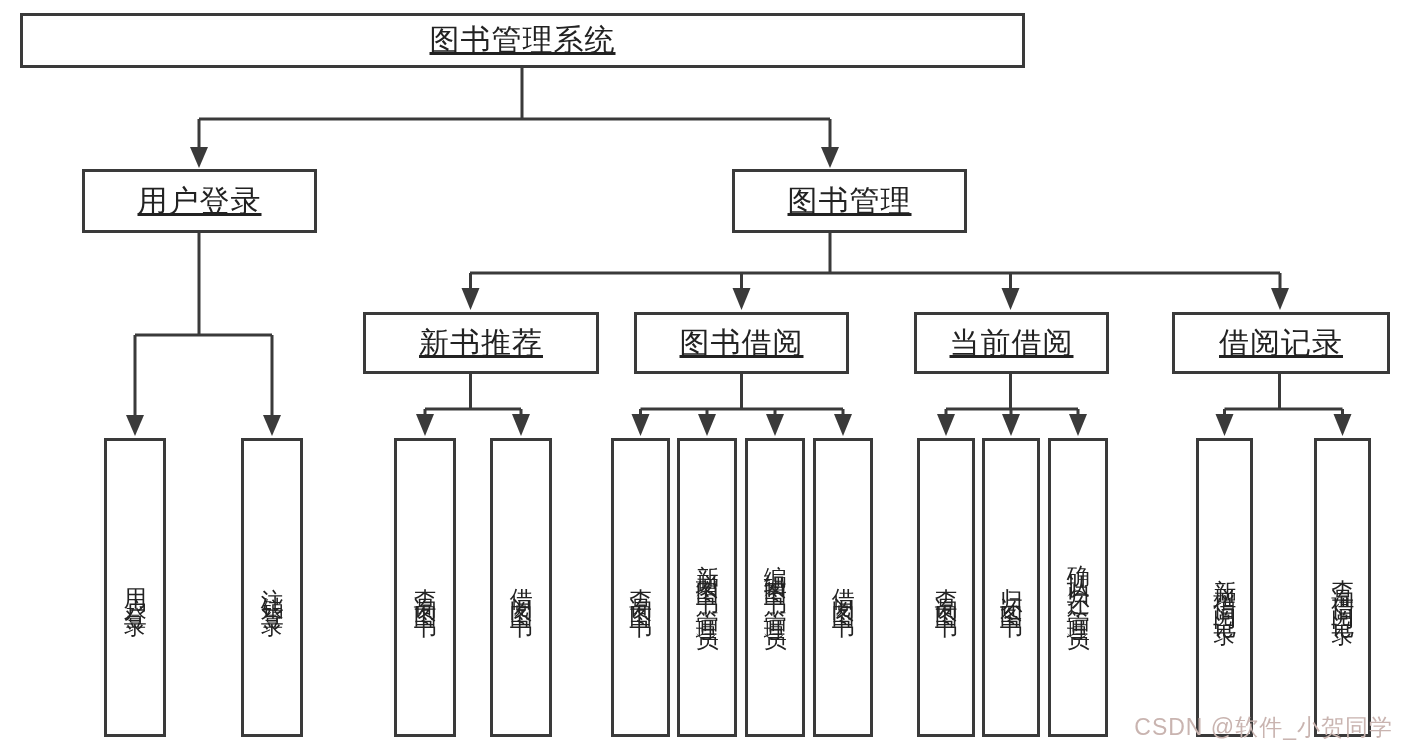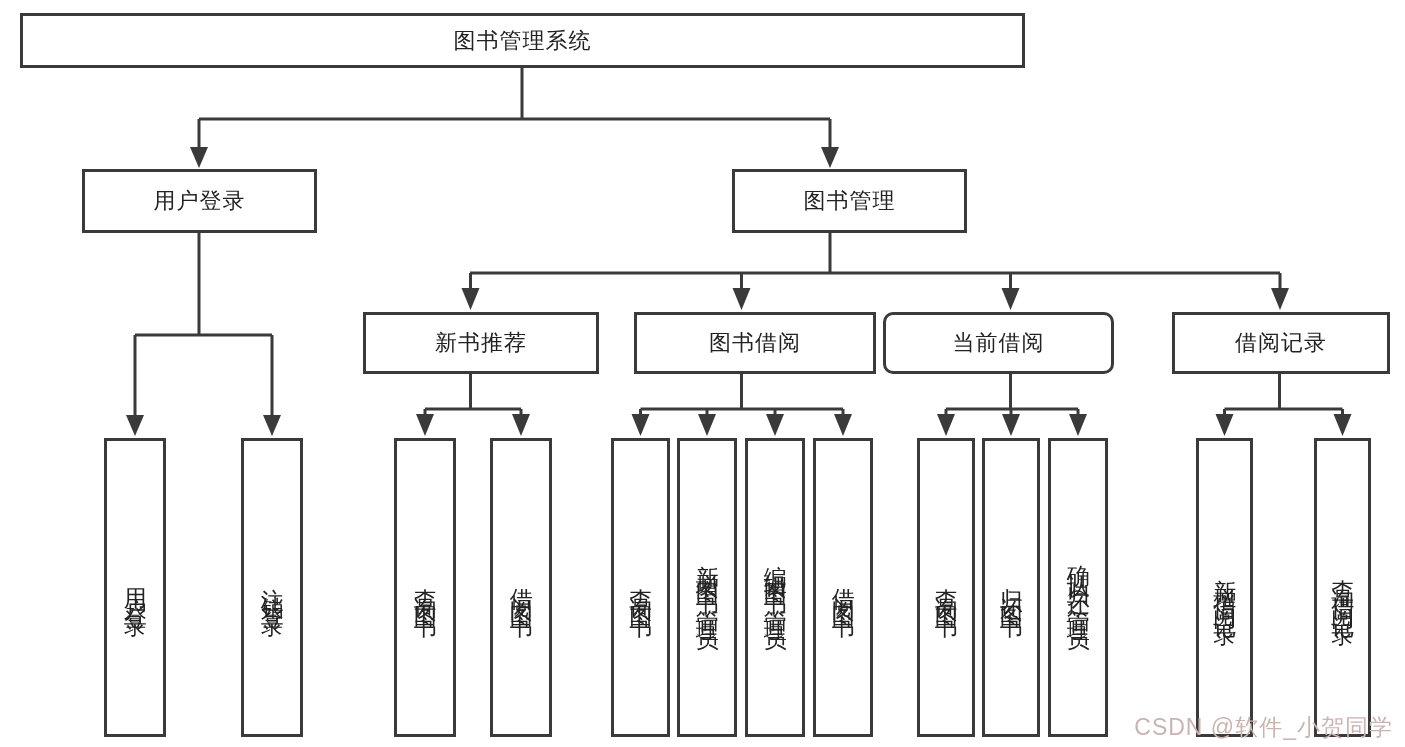--- a/index.html
+++ b/index.html
@@ -20,23 +20,24 @@
     position: absolute;
     box-sizing: border-box;
     border: 3px solid #3a3a3a;
     background: #ffffff;
     display: flex;
     align-items: center;
     justify-content: center;
     color: #222222;
   }
   .hlabel {
-    font-size: 22px;
+    font-size: 30px;
     letter-spacing: 1px;
     white-space: nowrap;
+    text-decoration: underline;
   }
   .leaf { top: 438px; height: 299px; }
   .vtext {
     writing-mode: vertical-rl;
     text-orientation: mixed;
     font-size: 23px;
     letter-spacing: 9px;
     line-height: 1.1;
     white-space: nowrap;
   }
@@ -101,24 +102,24 @@
   <div class="box" style="left:82px; top:169px; width:235px; height:64px;">
     <span class="hlabel">用户登录</span>
   </div>
   <div class="box" style="left:712px; top:169px; width:235px; height:64px;margin-left:20px;">
     <span class="hlabel">图书管理</span>
   </div>
 
   <div class="box" style="left:363px; top:312px; width:236px; height:62px;">
     <span class="hlabel">新书推荐</span>
   </div>
-  <div class="box" style="left:634px; top:312px; width:242px; height:62px;">
+  <div class="box" style="left:634px; top:312px; width:215px; height:62px;">
     <span class="hlabel">图书借阅</span>
   </div>
-  <div class="box" style="left:883px; top:312px; width:231px; height:62px;border-radius:10px;">
+  <div class="box" style="left:914px; top:312px; width:195px; height:62px;">
     <span class="hlabel">当前借阅</span>
   </div>
   <div class="box" style="left:1172px; top:312px; width:218px; height:62px;">
     <span class="hlabel">借阅记录</span>
   </div>
 
   <div class="box leaf" style="left:104px; width:62px;">
     <span class="vtext">用户登录</span>
   </div>
   <div class="box leaf" style="left:241px; width:62px;">

